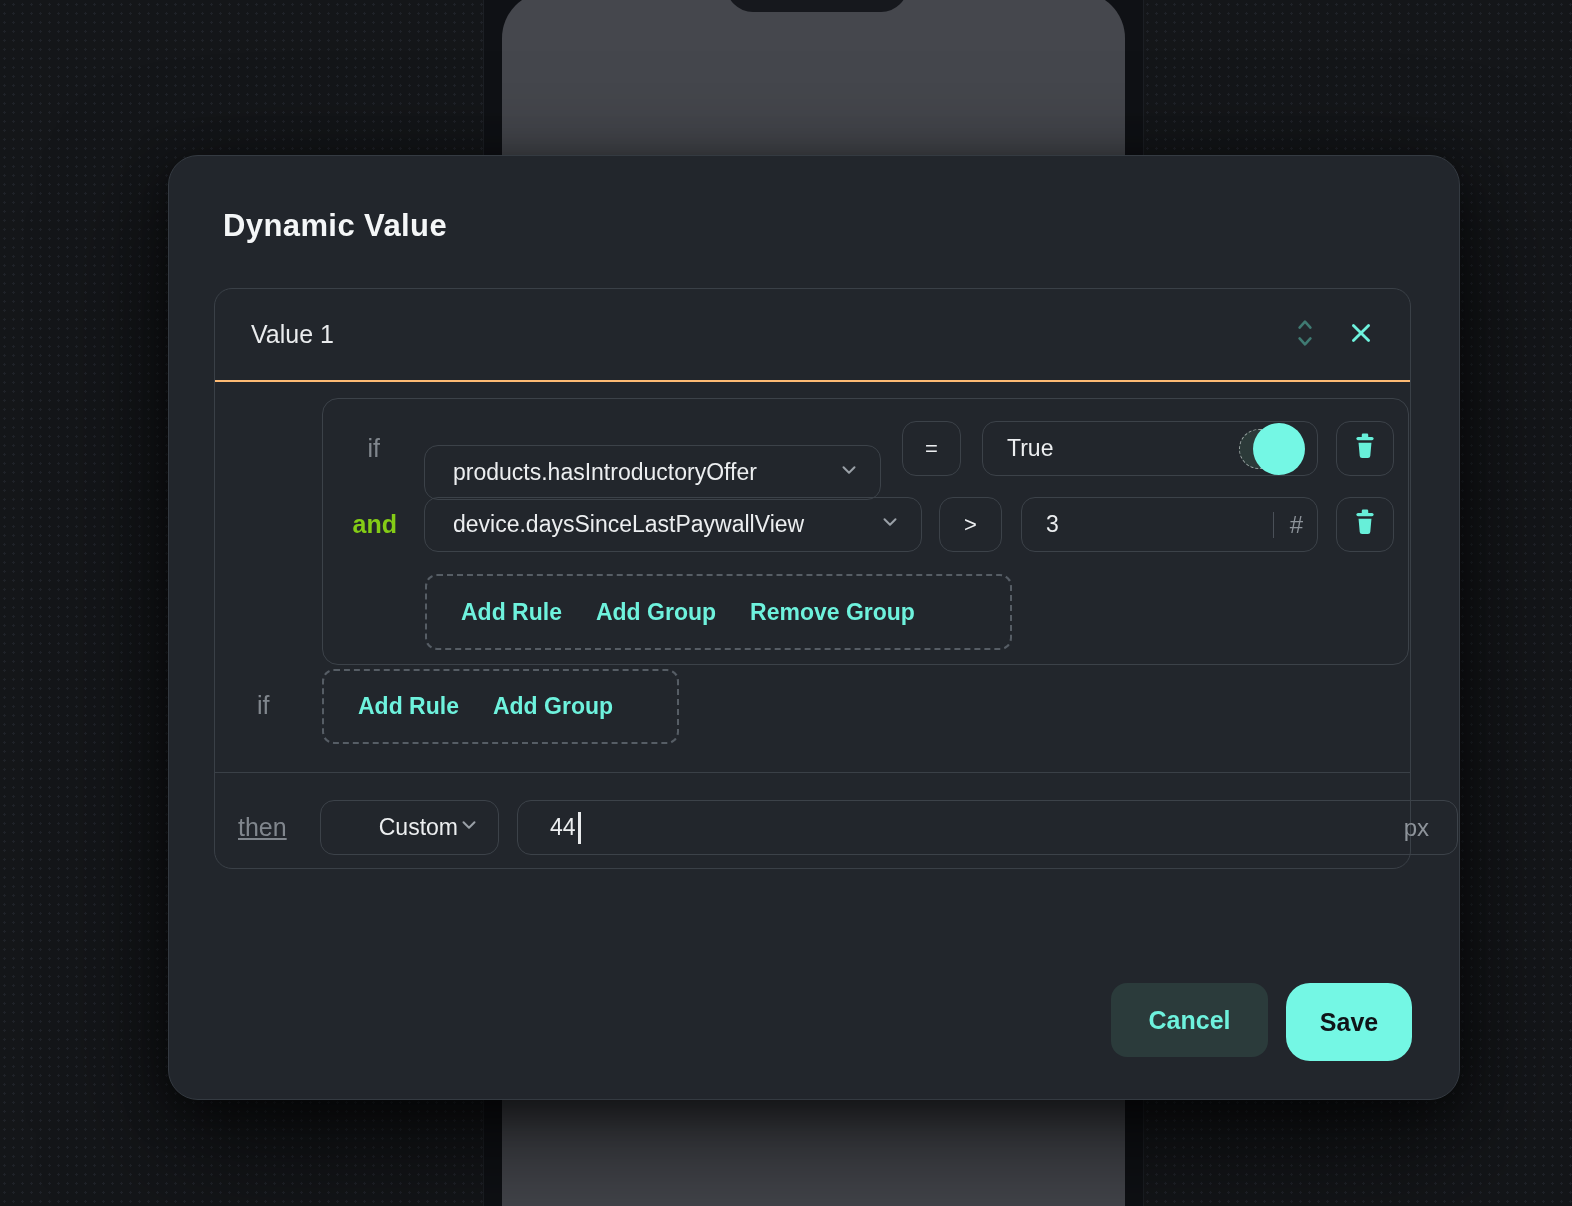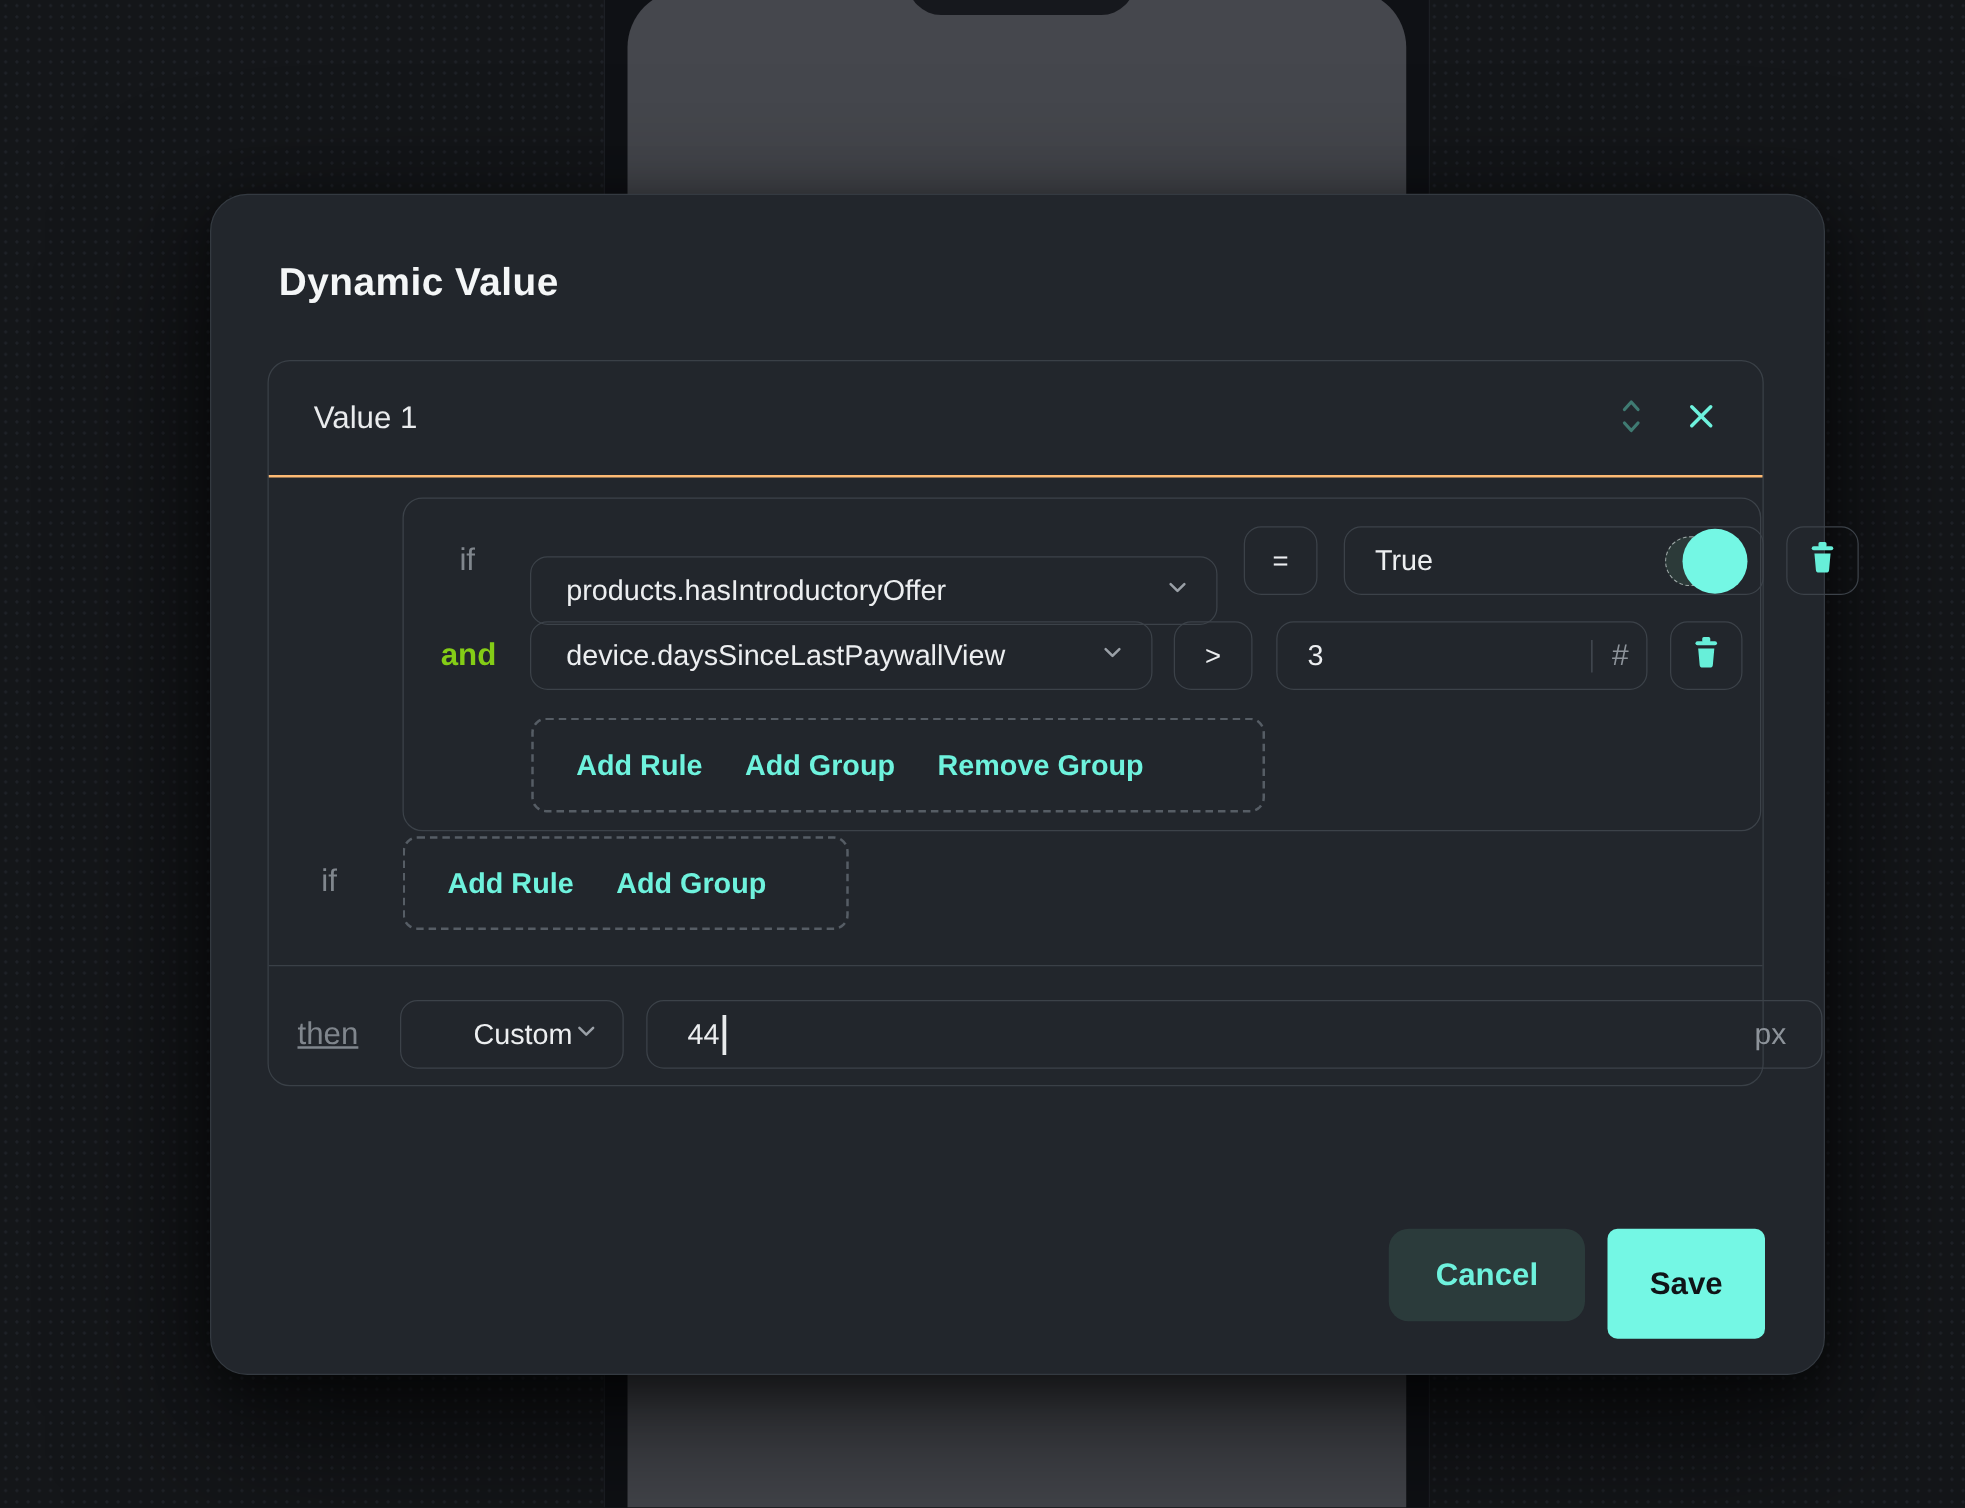--- a/index.html
+++ b/index.html
@@ -43,21 +43,21 @@
   .rule-row{position:absolute;left:0;height:55px;display:flex;align-items:center;}
   .row-1{top:22px;}
   .row-2{top:98px;}
   .rule-prefix{font-size:25px;color:#80868d;text-align:right;}
   .rule-prefix.and{color:#84cc16;font-weight:700;}
   .pf-1{width:57px;}
   .pf-2{width:74px;}
   .ctl{height:55px;border:1px solid #3c4249;border-radius:14px;background:transparent;
     display:flex;align-items:center;color:#eceef0;font-size:23px;}
   .dropdown{padding:0 20px 0 28px;justify-content:space-between;}
-  .dd-1{margin-left:44px;width:550px;margin-top:48px;}
+  .dd-1{margin-left:44px;width:457px;margin-top:48px;}
   .dd-2{margin-left:27px;width:498px;}
   .op-btn{justify-content:center;font-size:22px;}
   .op-1{margin-left:21px;width:59px;}
   .op-2{margin-left:17px;width:63px;}
   .val-field{padding:0 14px 0 24px;}
   .vf-1{margin-left:21px;width:336px;}
   .vf-2{margin-left:19px;width:297px;}
   .vf-grow{flex:1;}
   .unit{color:#8d939a;font-size:24px;}
   .unit-div{width:1px;height:26px;background:#4a5058;margin:0 16px 0 8px;}
@@ -76,21 +76,21 @@
   .then-label{position:absolute;left:23px;top:524px;font-size:25px;color:#80868d;text-decoration:underline;}
   .then-select{position:absolute;left:105px;top:511px;width:179px;padding:0 18px 0 26px;justify-content:flex-end;cursor:pointer;}
   .then-input{position:absolute;left:302px;top:511px;width:941px;padding:0 28px 0 32px;}
   .caret{display:inline-block;width:3px;height:32px;background:#e8eaec;margin-left:2px;vertical-align:middle;}
   
   .add-value{position:absolute;left:45px;top:740px;height:70px;padding:0 33px;background:#2c3e3e;
     border:none;border-radius:16px;color:#6ef2dd;font-size:25px;font-weight:700;cursor:pointer;}
   .footer{position:absolute;right:47px;top:827px;display:flex;gap:18px;}
   .btn-cancel{height:74px;width:157px;background:#2b3b3b;border:none;border-radius:16px;
     color:#6ef2dd;font-size:25px;font-weight:700;cursor:pointer;}
-  .btn-save{height:88px;width:126px;background:#74f7e4;border:none;border-radius:8px;
+  .btn-save{height:78px;width:126px;background:#74f7e4;border:none;border-radius:24px;
     color:#101418;font-size:25px;font-weight:700;cursor:pointer;}
 </style>
 </head>
 <body>
 
 <div class="stage">
 
   <div class="phone">
     <div class="phone-screen">
       <div class="notch"></div>

